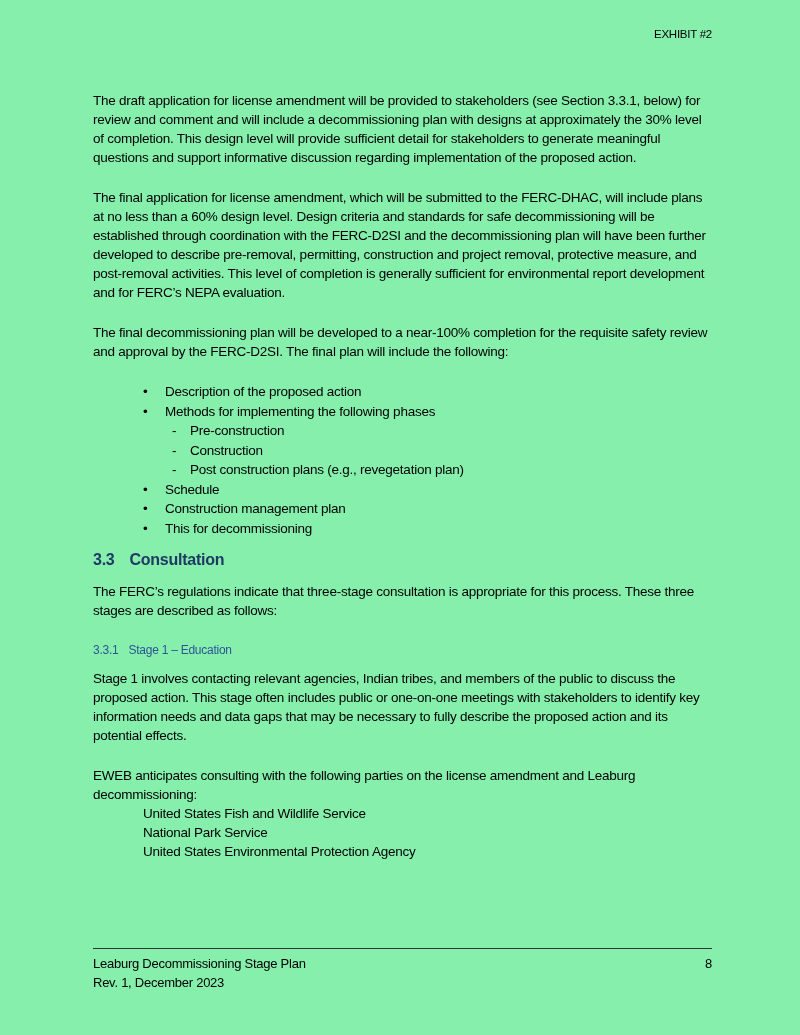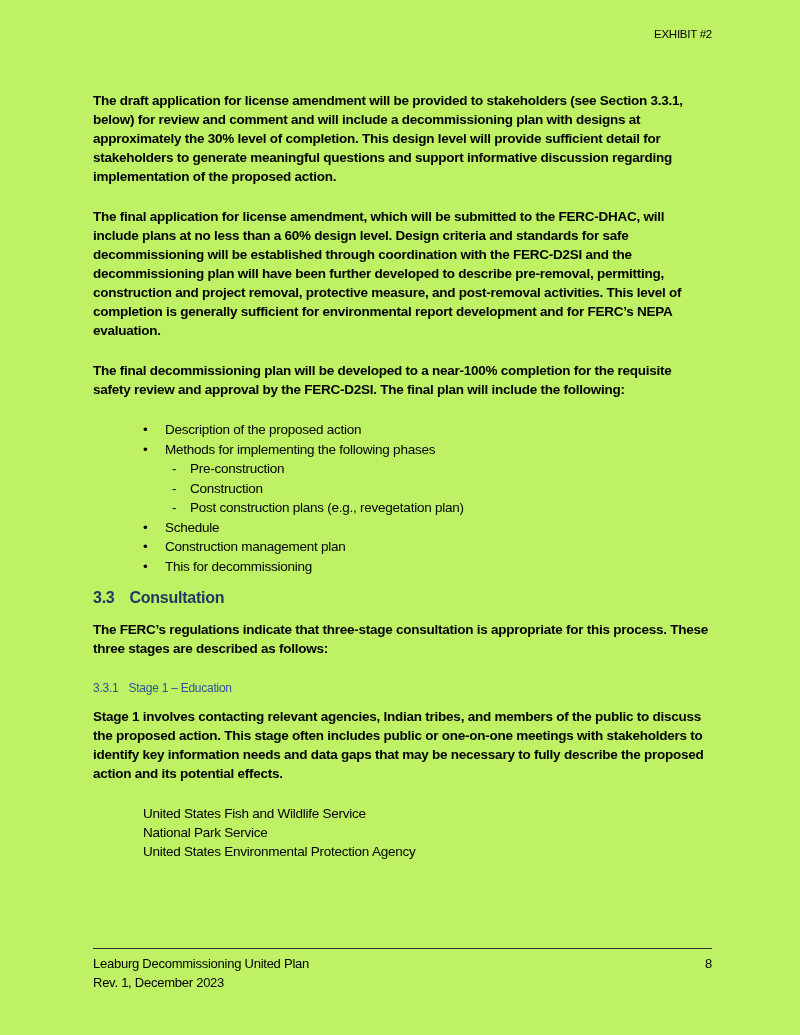--- a/index.html
+++ b/index.html
@@ -1,35 +1,35 @@
 <!DOCTYPE html>
 <html style="--heading2: #1f3864; --heading3: #2e5496;"><head>
 <meta charset="utf-8">
 <style>
   html, body { margin: 0; padding: 0; background: #ffffff; }
   .page {
     position: relative;
     width: 800px;
     height: 1035px;
-    background: #bef264;
+    background: #86efac;
     box-sizing: border-box;
     padding: 28px 88px 0 93px;
     font-family: "Liberation Sans", sans-serif;
     color: #000000;
     font-size: 13.5px;
     letter-spacing: -0.25px;
     line-height: 19px;
   }
   .exhibit {
     text-align: right;
     font-size: 11.5px;
     line-height: 13px;
     margin-bottom: 50px;
   }
-  p.body { margin: 4px 0 21px 0; font-weight: bold; }
+  p.body { margin: 4px 0 21px 0; }
   .list { margin: 14px 0 0 0; }
   .li-1 { padding-left: 50px; line-height: 19.5px; }
   .li-2 { padding-left: 79px; line-height: 19.5px; }
   .marker-1 { display: inline-block; width: 22px; }
   .marker-2 { display: inline-block; width: 18px; }
   .h2 {
     margin: 12px 0 12px 0;
     font-size: 16px;
     font-weight: bold;
     color: var(--heading2, #1f3864);
@@ -103,28 +103,29 @@
   </div>
 
   <p class="body">The FERC’s regulations indicate that three-stage consultation is appropriate for this process. These three stages are described as follows:</p>
 
   <div class="h3">
     <span class="h-num">3.3.1</span><span>Stage 1 – Education</span>
   </div>
 
   <p class="body">Stage 1 involves contacting relevant agencies, Indian tribes, and members of the public to discuss the proposed action.  This stage often includes public or one-on-one meetings with stakeholders to identify key information needs and data gaps that may be necessary to fully describe the proposed action and its potential effects.</p>
 
+  <p class="body" style="margin-bottom:0;">EWEB anticipates consulting with the following parties on the license amendment and Leaburg decommissioning:</p>
 
   <div class="agency-list">
     <div class="agency">United States Fish and Wildlife Service</div>
     <div class="agency">National Park Service</div>
     <div class="agency">United States Environmental Protection Agency</div>
   </div>
 
   <div class="footer">
     <div class="footer-row">
-      <span>Leaburg Decommissioning United Plan</span>
+      <span>Leaburg Decommissioning Stage Plan</span>
       <span>8</span>
     </div>
     <div>Rev. 1, December 2023</div>
   </div>
 
 </div>
 
 </body></html>

